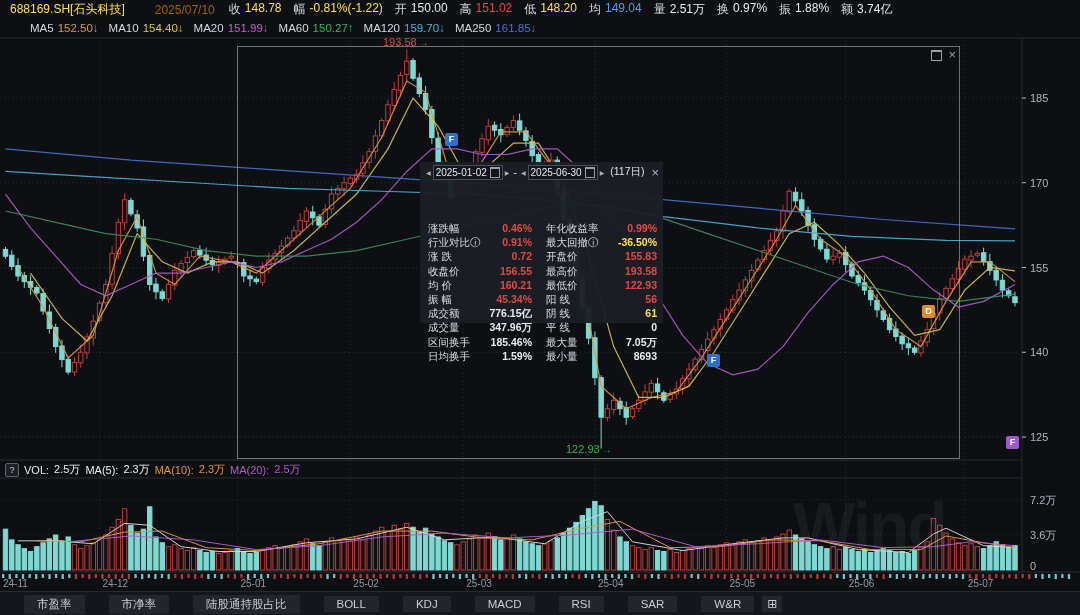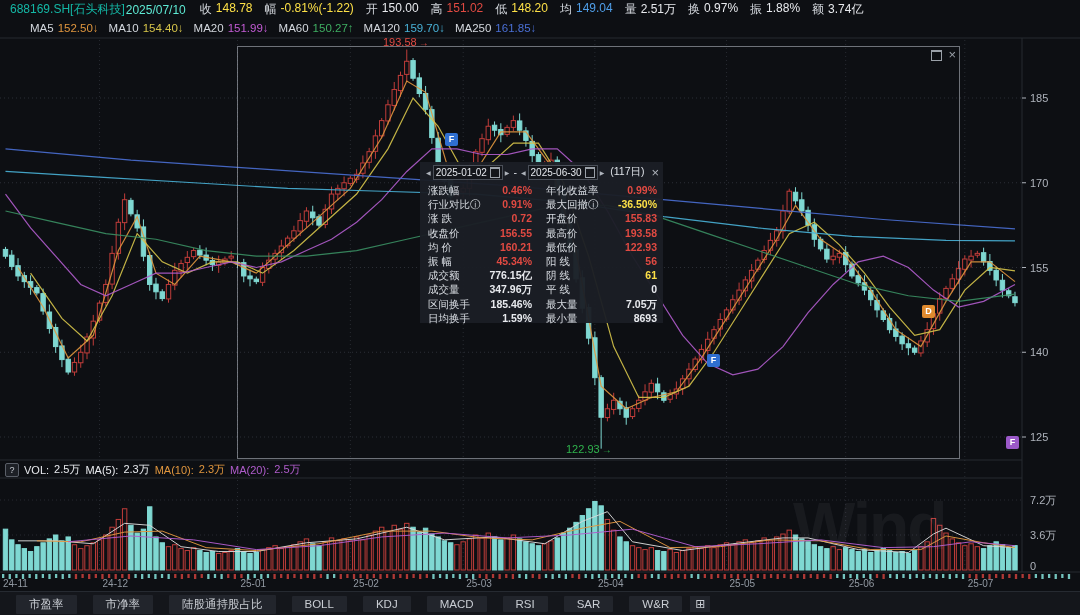--- a/index.html
+++ b/index.html
@@ -1,22 +1,22 @@
 <!DOCTYPE html>
 <html><head>
 <meta charset="utf-8">
 <style>
   html,body{margin:0;padding:0;background:#0a0b0e;}
   #screen{position:relative;width:1080px;height:615px;background:#0d0f13;overflow:hidden;
           font-family:"Liberation Sans","DejaVu Sans",sans-serif;color:#d4d8de;}
   
   #topbar{position:absolute;left:0;top:0;width:1080px;height:19px;display:flex;align-items:center;
           font-size:12px;white-space:nowrap;}
-  #topbar .sym{margin-left:10px;margin-right:1px;color:#14b8a6;}
-  #topbar .dt{margin-right:14px;color:#5eead4;}
+  #topbar .sym{margin-left:10px;margin-right:30px;color:#fde047;}
+  #topbar .dt{margin-right:14px;color:#a16207;}
   .fld{display:flex;margin-right:12px;}
   .fld .lb{color:#d4d8de;margin-right:4px;}
   .c-red{color:#e14a42;} .c-green{color:#fde047;} .c-white{color:#e8eaee;} .c-blue{color:#4f9ee8;}
   
   #mabar{position:absolute;left:0;top:19px;width:1080px;height:18px;display:flex;align-items:center;
          font-size:11.5px;white-space:nowrap;padding-left:20px;}
   #mabar .ma-item{display:flex;margin-left:10px;}
   #mabar .ma-item .lb{color:#d4d8de;margin-right:4px;}
   #period-wrap{margin-left:auto;display:flex;align-items:center;margin-right:8px;}
   #period-text{color:#e8eaee;text-decoration:underline;font-size:11.5px;}
@@ -35,21 +35,21 @@
   
   #stats-panel{position:absolute;left:420px;top:162px;width:243px;height:161px;
                background:rgba(27,30,37,.96);z-index:5;font-size:10.5px;}
   #stats-head{display:flex;align-items:center;height:18px;padding:1px 4px 0 4px;color:#dde1e7;}
   .date-box{display:flex;align-items:center;border:1px solid #4a4f58;background:#14161b;
             padding:0 2px;height:13px;font-size:10px;color:#e4e7ec;}
   .cal-icon{width:8px;height:8px;border:1px solid #9aa0a8;border-top-width:2px;margin-left:3px;}
   .stepper{font-size:6px;color:#aeb3bb;margin:0 2px;}
   #stats-days{margin-left:4px;}
   #stats-close{margin-left:auto;color:#aeb3bb;font-size:13px;}
-  #stats-rows{display:grid;grid-template-columns:118px 125px;padding:2px 0 0 0;}
+  #stats-rows{display:grid;grid-template-columns:118px 125px;padding:2px 0 0 0;margin-top:38px;}
   .srow{display:flex;height:14.2px;line-height:14.2px;}
   .srow .sl{padding-left:8px;color:#d8dce2;}
   .srow .sv{margin-left:auto;padding-right:6px;font-weight:bold;}
   
   #high-label{position:absolute;left:383px;top:36px;font-size:11px;color:#e14a42;z-index:2;}
   #low-label{position:absolute;left:566px;top:443px;font-size:11px;color:#2fb34c;z-index:2;}
   .arr{font-size:10px;margin-left:2px;}
   
   .marker{position:absolute;width:13px;height:13px;border-radius:2px;z-index:4;
           color:#fff;font-size:9px;line-height:13px;text-align:center;font-weight:bold;}
@@ -58,21 +58,21 @@
               align-items:center;font-size:11px;white-space:nowrap;z-index:2;}
   #vol-q{width:12px;height:12px;border:1px solid #5a5f68;border-radius:2px;background:#1d2026;
          color:#c5cad1;font-size:9px;line-height:12px;text-align:center;margin:0 6px 0 5px;}
   #vol-header span{margin-right:5px;}
   
   #watermark{position:absolute;left:793px;top:488px;font-size:66px;font-weight:bold;
              color:rgba(220,225,235,.055);letter-spacing:-2px;z-index:1;}
   
   #tabbar{position:absolute;left:0;top:591px;width:1080px;height:24px;background:#14161b;
           border-top:1px solid #262a31;display:flex;align-items:center;z-index:2;}
-  .tab{background:#22252c;color:#c9cdd3;font-size:11.5px;padding:2px 13px;margin-left:16px;
+  .tab{background:#22252c;color:#c9cdd3;font-size:11.5px;padding:2px 13px;margin-left:24px;
        border-radius:1px;}
   #tab-add{background:#22252c;color:#c9cdd3;font-size:12px;padding:1px 5px;margin-left:8px;}
 </style>
 </head>
 <body>
 
 <div id="screen">
 
   <div id="topbar">
     <span class="sym">688169.SH[石头科技]</span>

